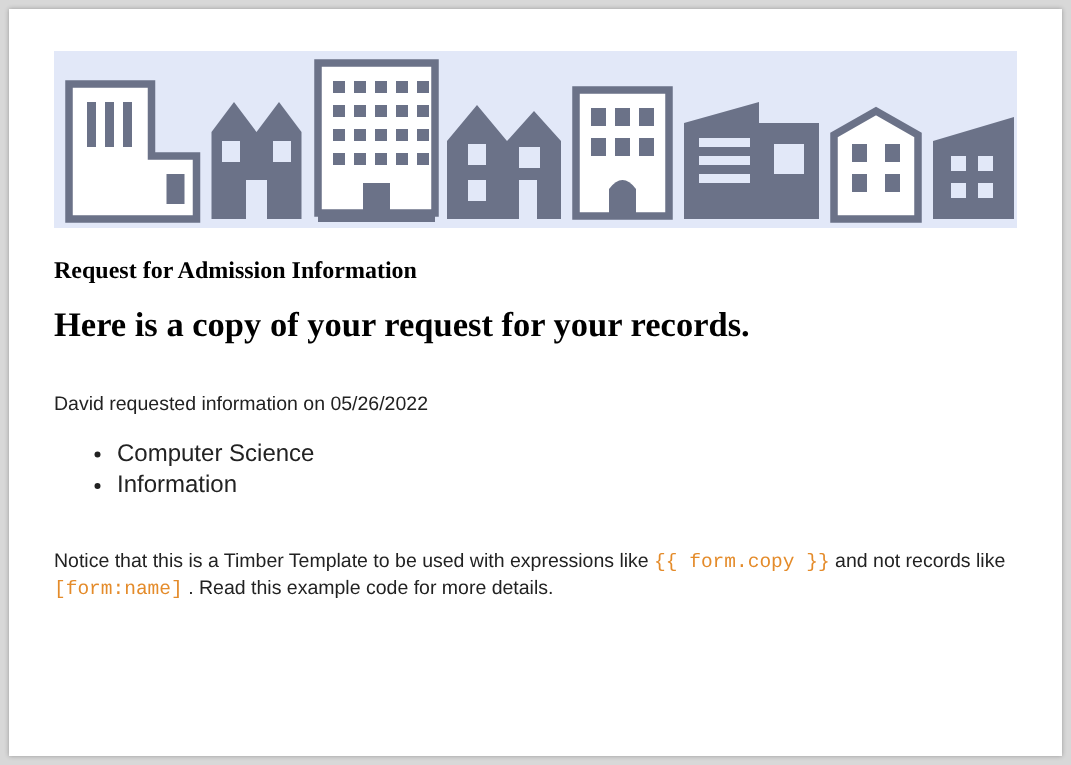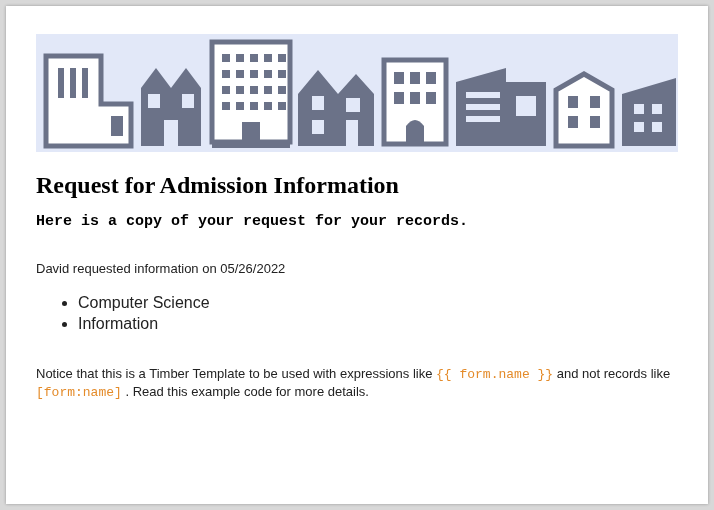--- a/index.html
+++ b/index.html
@@ -33,28 +33,28 @@
   .banner svg {
     position: absolute;
     left: 0;
     bottom: 0;
     width: 100%;
     height: 100%;
   }
   h1.title {
     font-family: "Times New Roman", Times, serif;
     font-weight: bold;
-    font-size: 24px;
+    font-size: 16px;
     color: #000;
     margin: 20px 0 8px 0;
   }
   h2.subtitle {
-    font-family: Liberation Mono, monospace;
+    font-family: Liberation Serif, serif;
     font-weight: bold;
-    font-size: 15px;
+    font-size: 23px;
     color: #000;
     margin: 14px 0 14px 0;
   }
   p.body {
     font-size: 13px;
     color: #222;
     margin: 30px 0 14px 0;
     line-height: 1.35;
   }
   ul.majors {
@@ -178,20 +178,20 @@
     <p class="body">David requested information on 05/26/2022</p>
 
 
     <ul class="majors">
       <li>Computer Science</li>
       <li>Information</li>
     </ul>
 
     <p class="body">
       <span>Notice that this is a Timber Template to be used with expressions like </span>
-      <span class="code">{{ form.name }}</span>
+      <span class="code">{{ form.copy }}</span>
       <span> and not records like </span>
       <span class="code">[form:name]</span>
       <span>. Read this example code for more details.</span>
     </p>
 
   </div>
 </div>
 
 </body></html>

